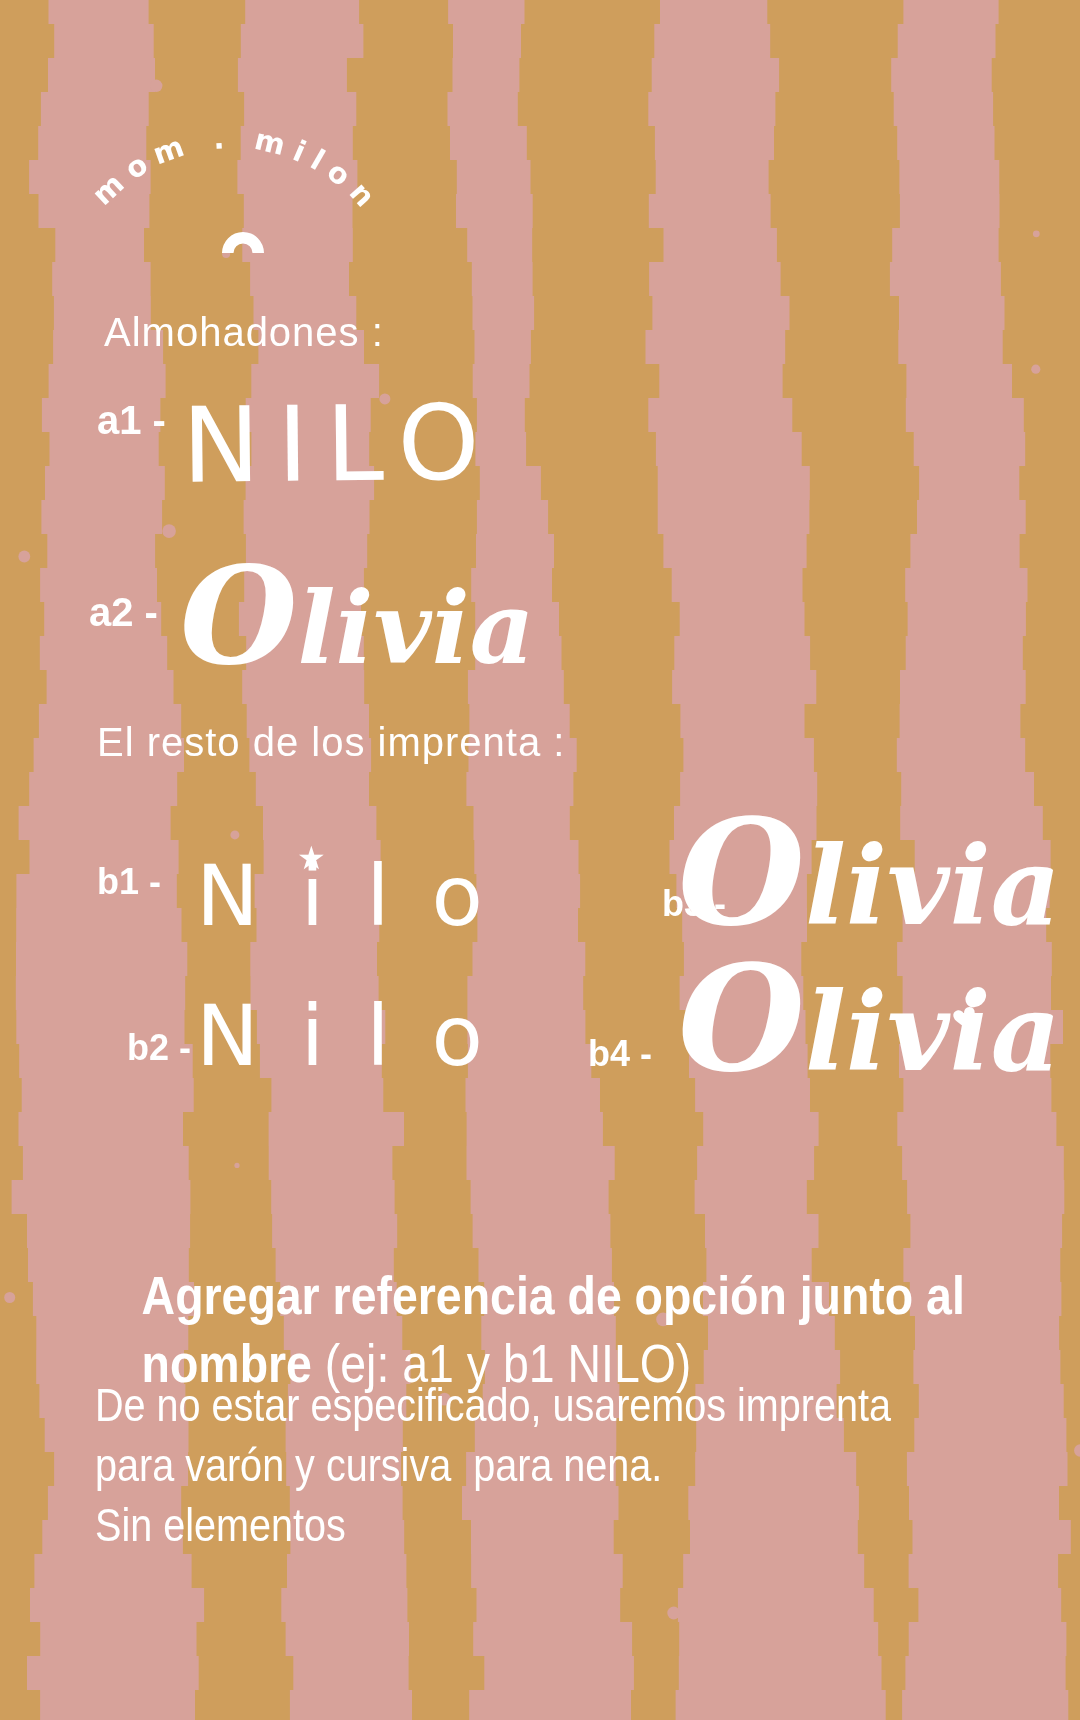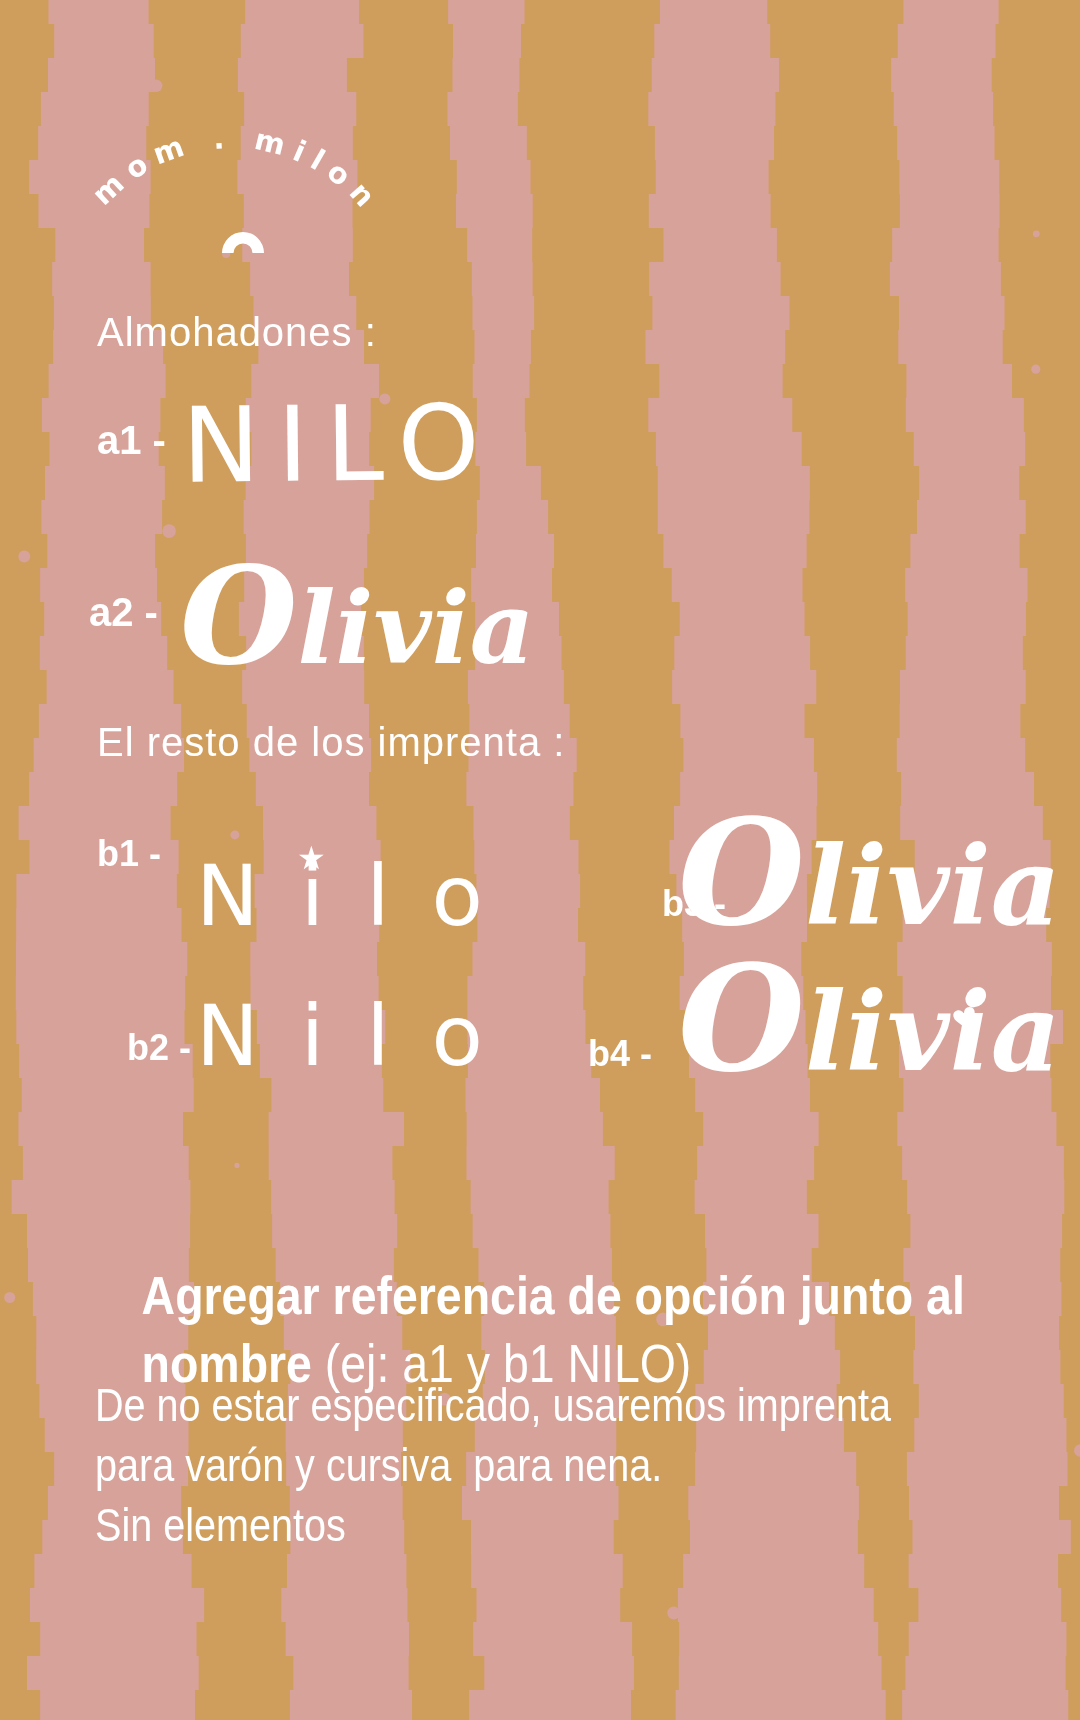--- a/index.html
+++ b/index.html
@@ -60,31 +60,31 @@
   <svg id="logo" viewBox="0 0 330 150">
     <defs>
       <path id="arcPath" d="M 48 88 A 168 168 0 0 1 308 96" fill="none"></path>
     </defs>
     <text>
       <textPath href="#arcPath" startOffset="50%" text-anchor="middle">mom . milon</textPath>
     </text>
     <path fill="#fff" fill-rule="evenodd" d="M 164 135 A 21 21 0 0 1 206 135 Z M 175.5 135 A 9.5 9.5 0 0 1 194.5 135 Z"></path>
   </svg>
 
-  <div class="abs heading" style="left:97px;top:312px;">Almohadones :</div>
+  <div class="abs heading" style="left:104px;top:312px;">Almohadones :</div>
 
-  <div class="abs opt-label lbl-a" style="left:97px;top:420px;">a1 - </div>
+  <div class="abs opt-label lbl-a" style="left:97px;top:400px;">a1 - </div>
   <div class="abs print name-a1" style="left:182px;top:392px;">NILO</div>
 
   <div class="abs opt-label lbl-a" style="left:89px;top:592px;">a2 - </div>
   <div class="abs script name-a2" style="left:180px;top:548px;">Olivia</div>
 
   <div class="abs heading" style="left:97px;top:722px;">El resto de los imprenta :</div>
 
-  <div class="abs opt-label lbl-b" style="left:97px;top:836px;">b1 - </div>
+  <div class="abs opt-label lbl-b" style="left:97px;top:864px;">b1 - </div>
   <div class="abs print name-b" style="left:196px;top:854px;">Nilo</div>
   <div class="abs star" style="left:297px;top:842px;">★</div>
 
   <div class="abs opt-label lbl-b" style="left:97px;top:1030px;margin-left:30px;">b2 - </div>
   <div class="abs print name-b" style="left:196px;top:994px;">Nilo</div>
 
   <div class="abs opt-label lbl-b" style="left:640px;top:886px;margin-left:22px;">b3 - </div>
   <div class="abs script name-b34" style="left:678px;top:800px;">Olivia</div>
 
   <div class="abs opt-label lbl-b" style="left:588px;top:1036px;">b4 - </div>

